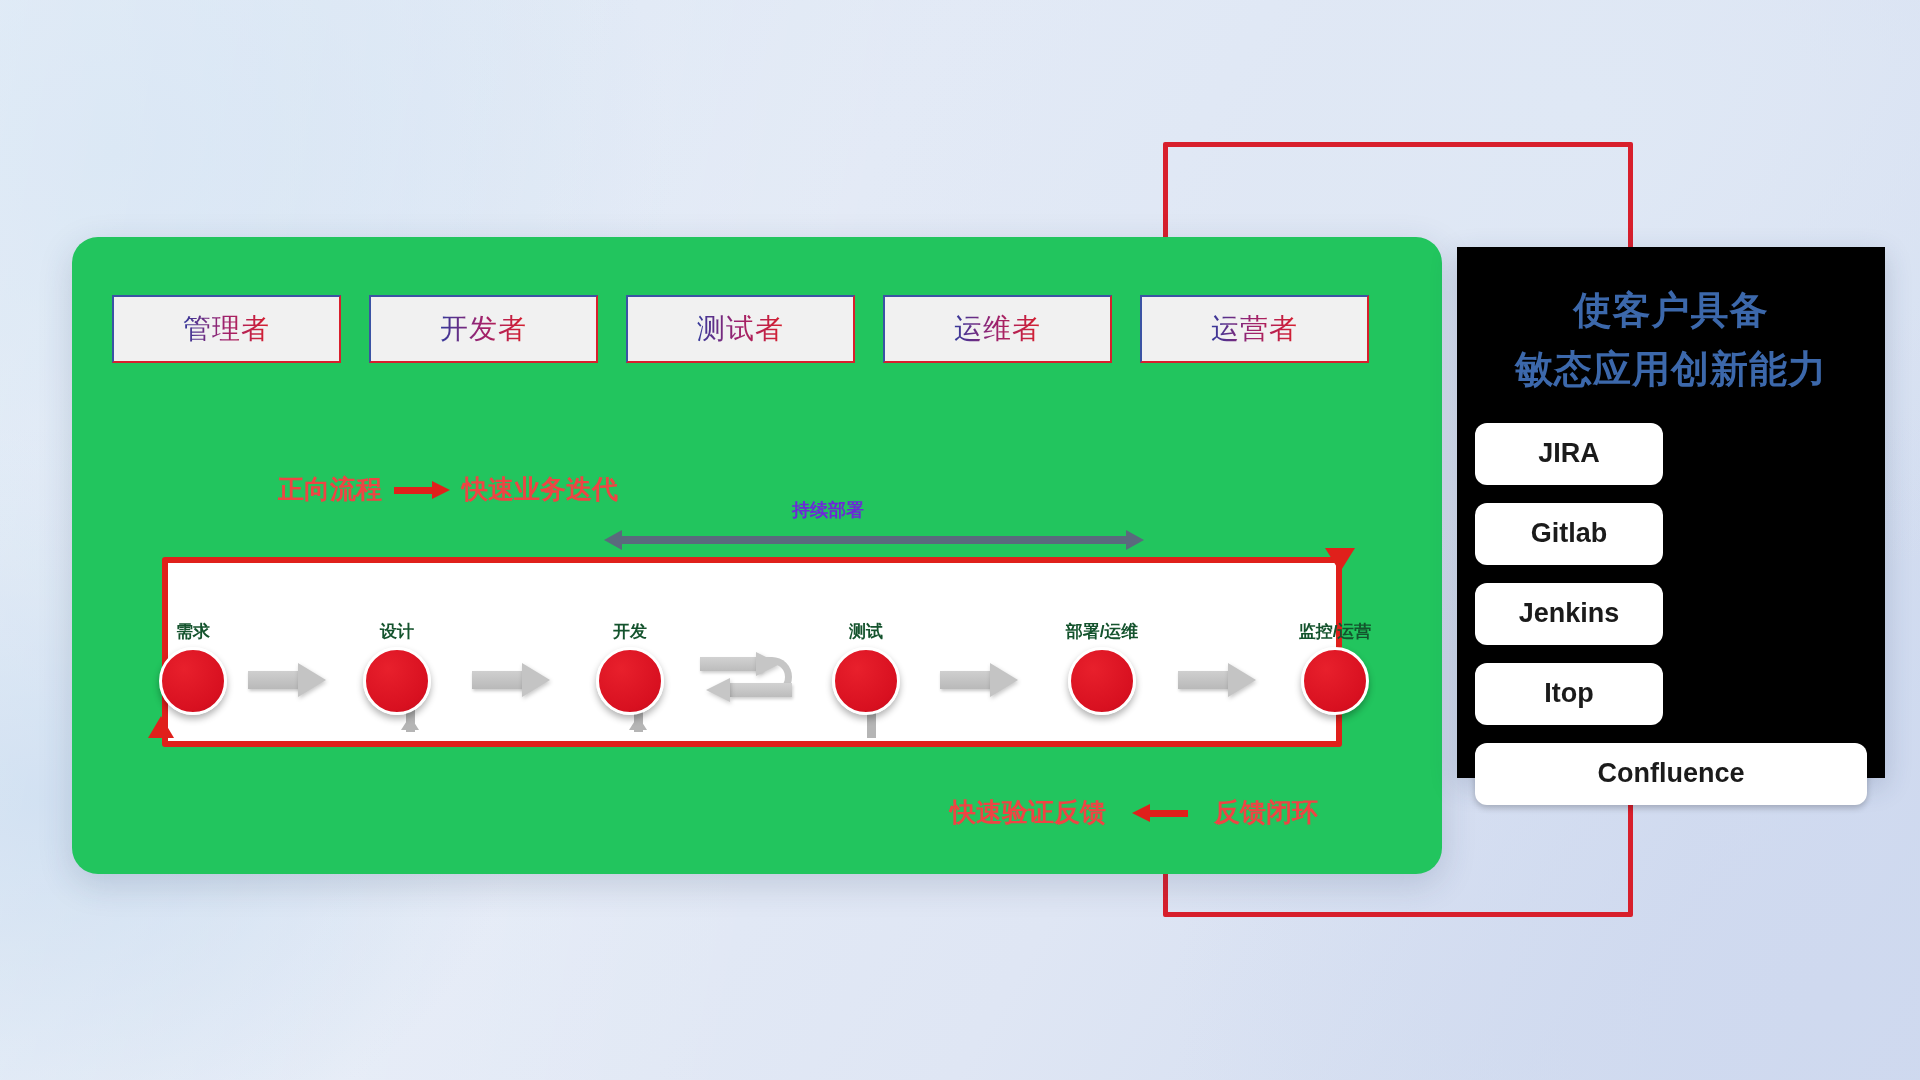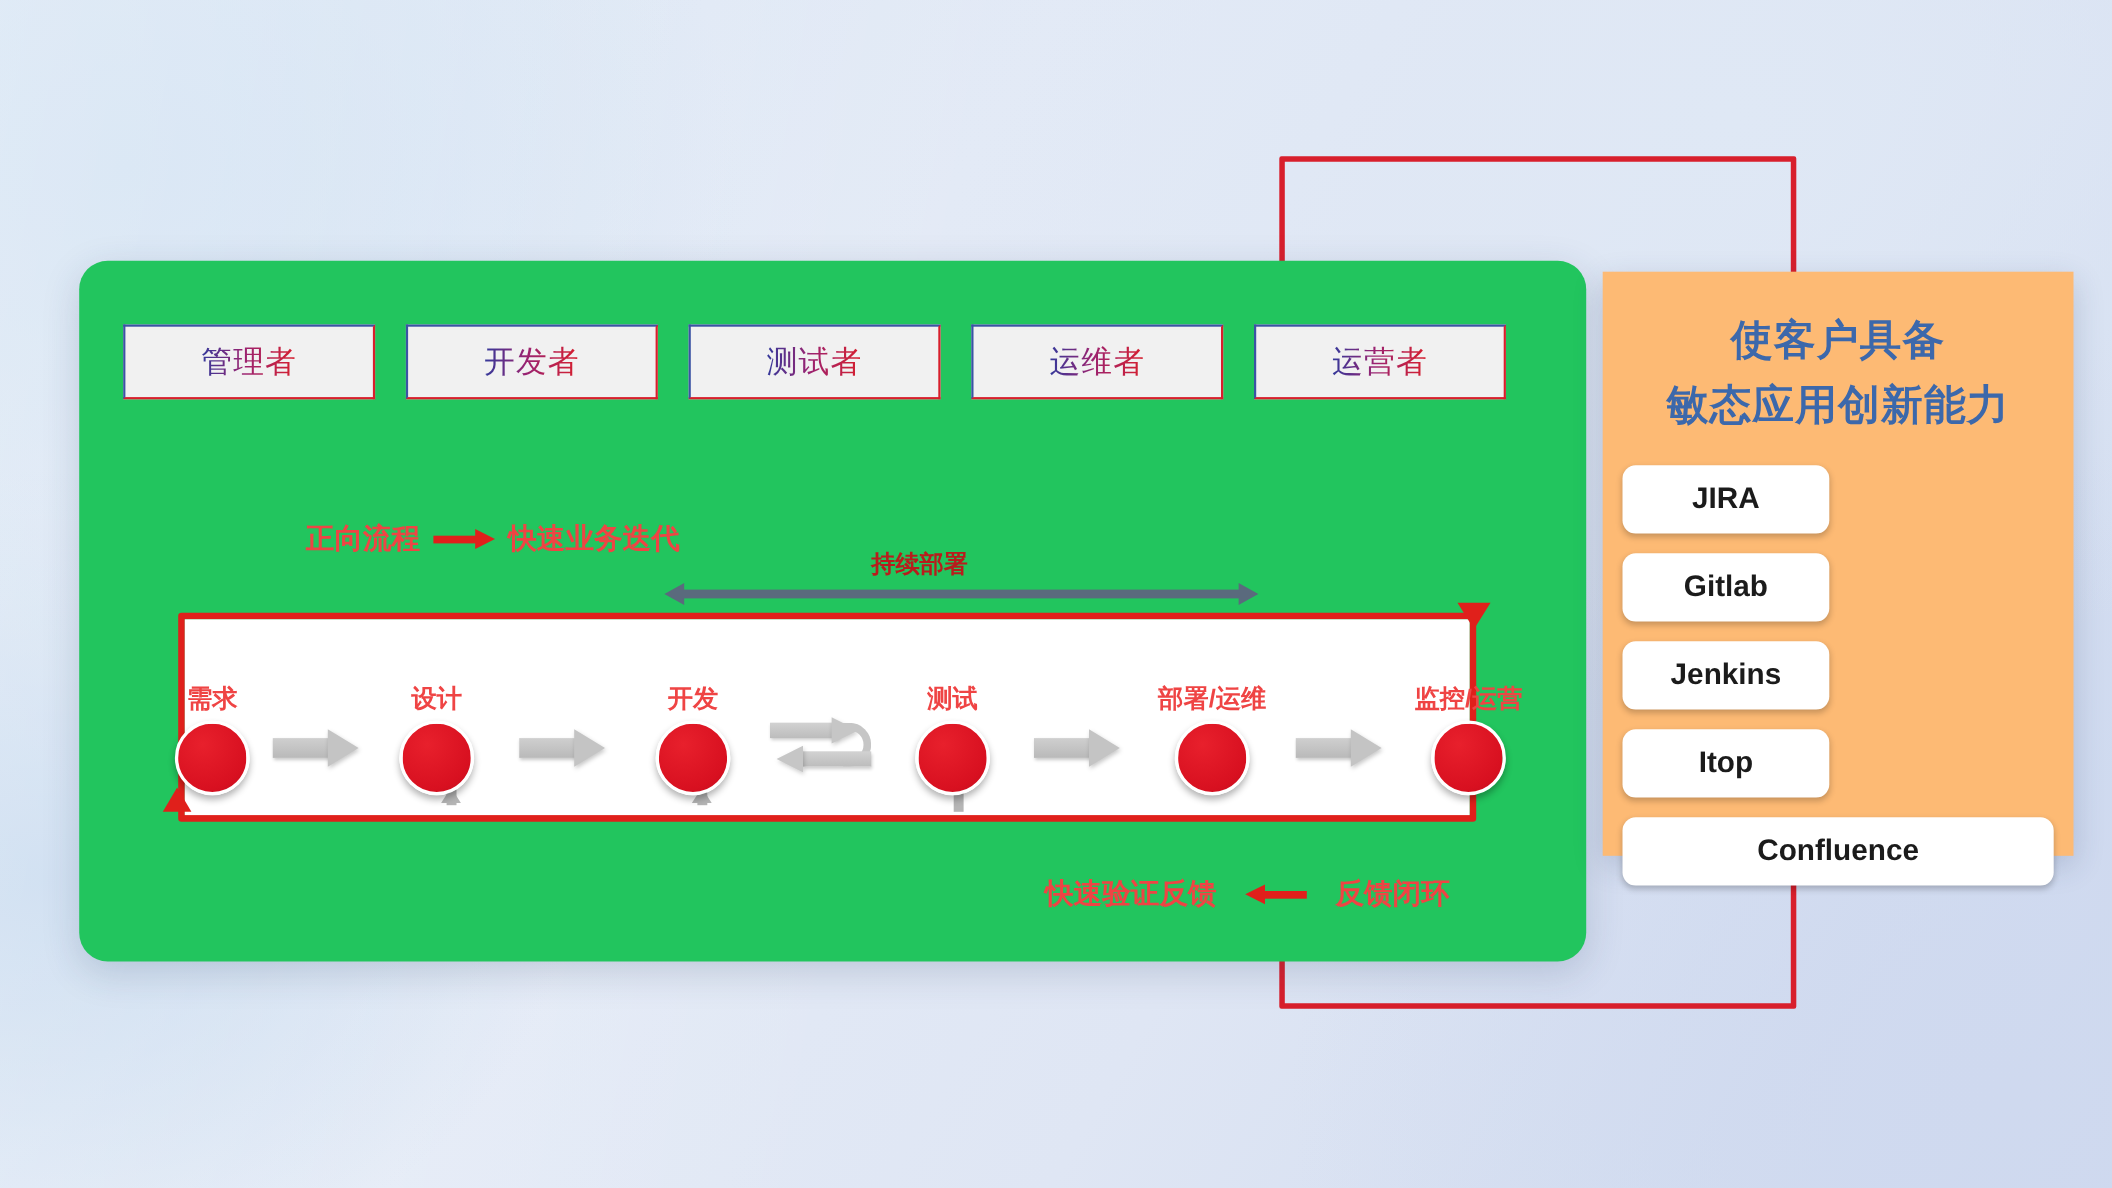--- a/index.html
+++ b/index.html
@@ -104,28 +104,28 @@
   
   .slate-darrow{position:absolute;height:18px;}
   .slate-darrow .bar{position:absolute;left:16px;right:16px;top:5px;height:8px;background:#5a6a7d;}
   .slate-darrow .h{
     position:absolute;top:-1px;width:0;height:0;
     border-top:10px solid transparent;border-bottom:10px solid transparent;
   }
   .slate-darrow .h.l{left:0;border-right:18px solid #5a6a7d;}
   .slate-darrow .h.r{right:0;border-left:18px solid #5a6a7d;}
   .slate-label{
-    position:absolute;font-size:22px;font-weight:bold;color:#b91c1c;
+    position:absolute;font-size:18px;font-weight:bold;color:#6d28d9;
   }
 
   
   #pipeline{position:absolute;left:0;top:0;width:100%;height:100%;}
   .stage{position:absolute;width:120px;text-align:center;}
   .stage-label{
-    font-size:23px;font-weight:bold;color:#ef4444;white-space:nowrap;
+    font-size:17px;font-weight:bold;color:#14532d;white-space:nowrap;
     margin-bottom:4px;
   }
   .node{
     width:62px;height:62px;border-radius:50%;
     background:radial-gradient(circle at 36% 30%,#e8202c 0%,#d81020 70%,#c00c1c 100%);
     border:3px solid #ffffff;
     box-shadow:0 4px 7px rgba(0,0,0,.30);
     margin:0 auto;
   }
   
@@ -175,21 +175,21 @@
   }
 
   
   #legend-feedback{
     position:absolute;left:950px;top:795px;display:flex;align-items:center;gap:26px;
   }
 
   
   #panel{
     position:absolute;left:1457px;top:247px;width:428px;height:531px;
-    background:#fdba74;box-shadow:0 8px 26px rgba(40,60,100,.20);
+    background:#000000;box-shadow:0 8px 26px rgba(40,60,100,.20);
   }
   #panel-title{
     margin-top:34px;text-align:center;color:#3c68ab;
     font-size:38px;font-weight:bold;line-height:1.55;letter-spacing:1px;
   }
   #panel-title .l2{font-size:38px;}
   .tools{
     margin:24px 18px 0 18px;display:flex;flex-wrap:wrap;gap:18px 24px;
   }
   .tool{

